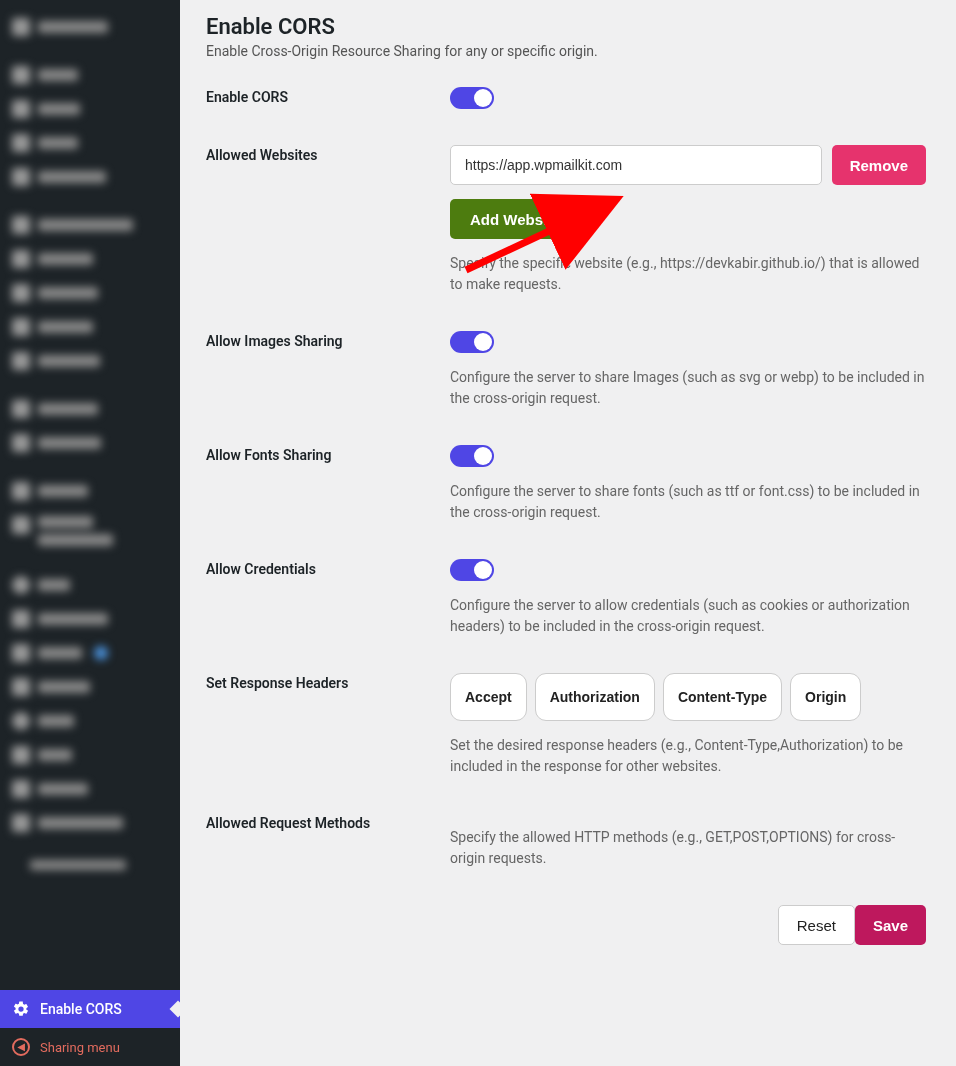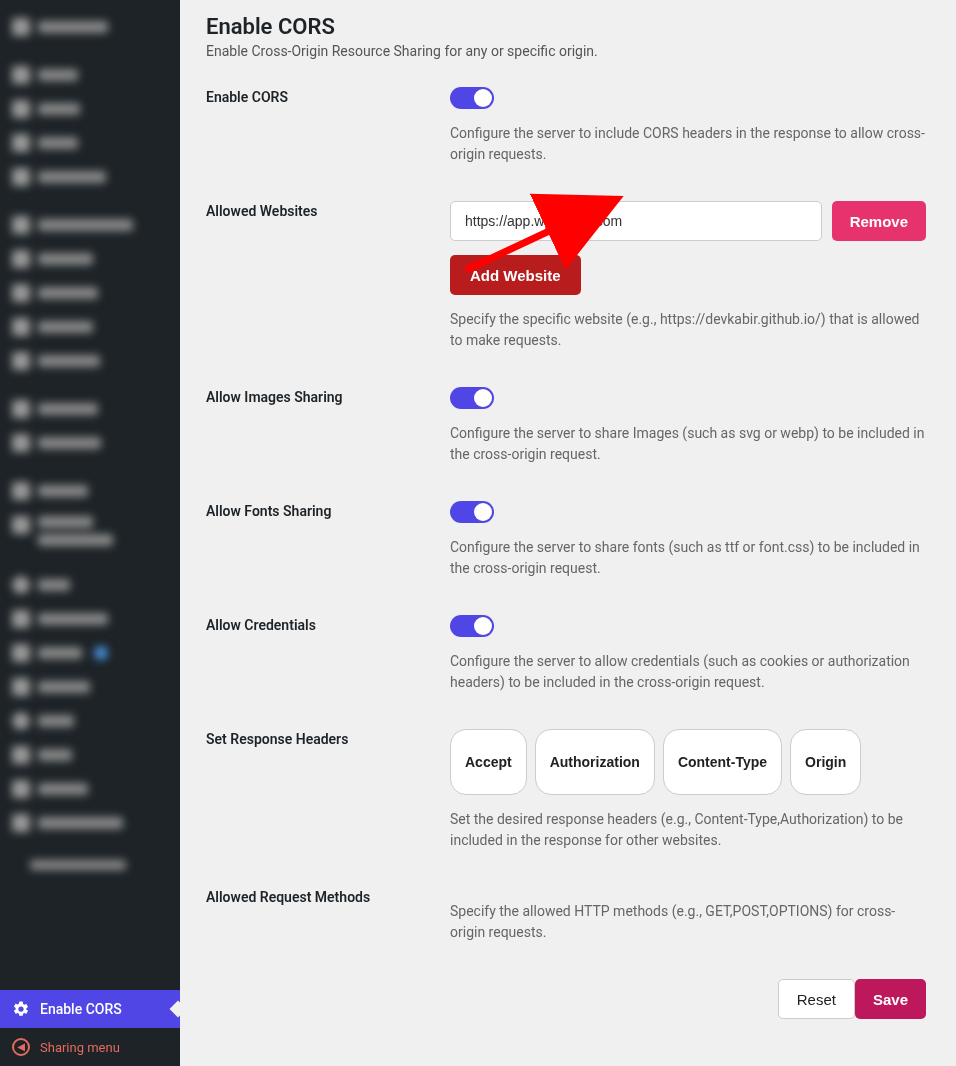--- a/index.html
+++ b/index.html
@@ -181,34 +181,34 @@
     padding: 8px 18px;
     height: 40px;
     font-size: 15px;
     font-weight: 600;
     cursor: pointer;
     display: inline-flex;
     align-items: center;
     justify-content: center;
   }
   .btn-remove { background: #e6336d; color: #fff; }
-  .btn-add { background: #b91c1c; color: #fff; padding: 15px 20px; }
+  .btn-add { background: #4d7c0f; color: #fff; padding: 15px 20px; }
   .chip-row {
     display: flex;
     gap: 8px;
     flex-wrap: wrap;
   }
   .chip {
     border: 1px solid #ccc;
     background: #fff;
     color: #222;
     font-weight: 600;
     font-size: 14px;
-    padding: 24px 14px;
-    border-radius: 16px;
+    padding: 15px 14px;
+    border-radius: 11px;
     cursor: pointer;
   }
   .chip.selected {
     background: #4F46E5;
     color: #fff;
     border-color: #4F46E5;
   }
   .footer {
     display: flex;
     justify-content: flex-end;
@@ -366,21 +366,20 @@
 
   <h1 class="page-title">Enable CORS</h1>
   <p class="page-subtitle">Enable Cross-Origin Resource Sharing for any or specific origin.</p>
 
   <div class="form">
 
     <div class="row">
       <div class="row-label">Enable CORS</div>
       <div class="row-body">
         <div class="toggle"></div>
-        <p class="help">Configure the server to include CORS headers in the response to allow cross-origin requests.</p>
       </div>
     </div>
 
     <div class="row">
       <div class="row-label">Allowed Websites</div>
       <div class="row-body">
         <div class="input-row">
           <input class="text-input" type="text" value="https://app.wpmailkit.com" style="">
           <button class="btn btn-remove">Remove</button>
         </div>

